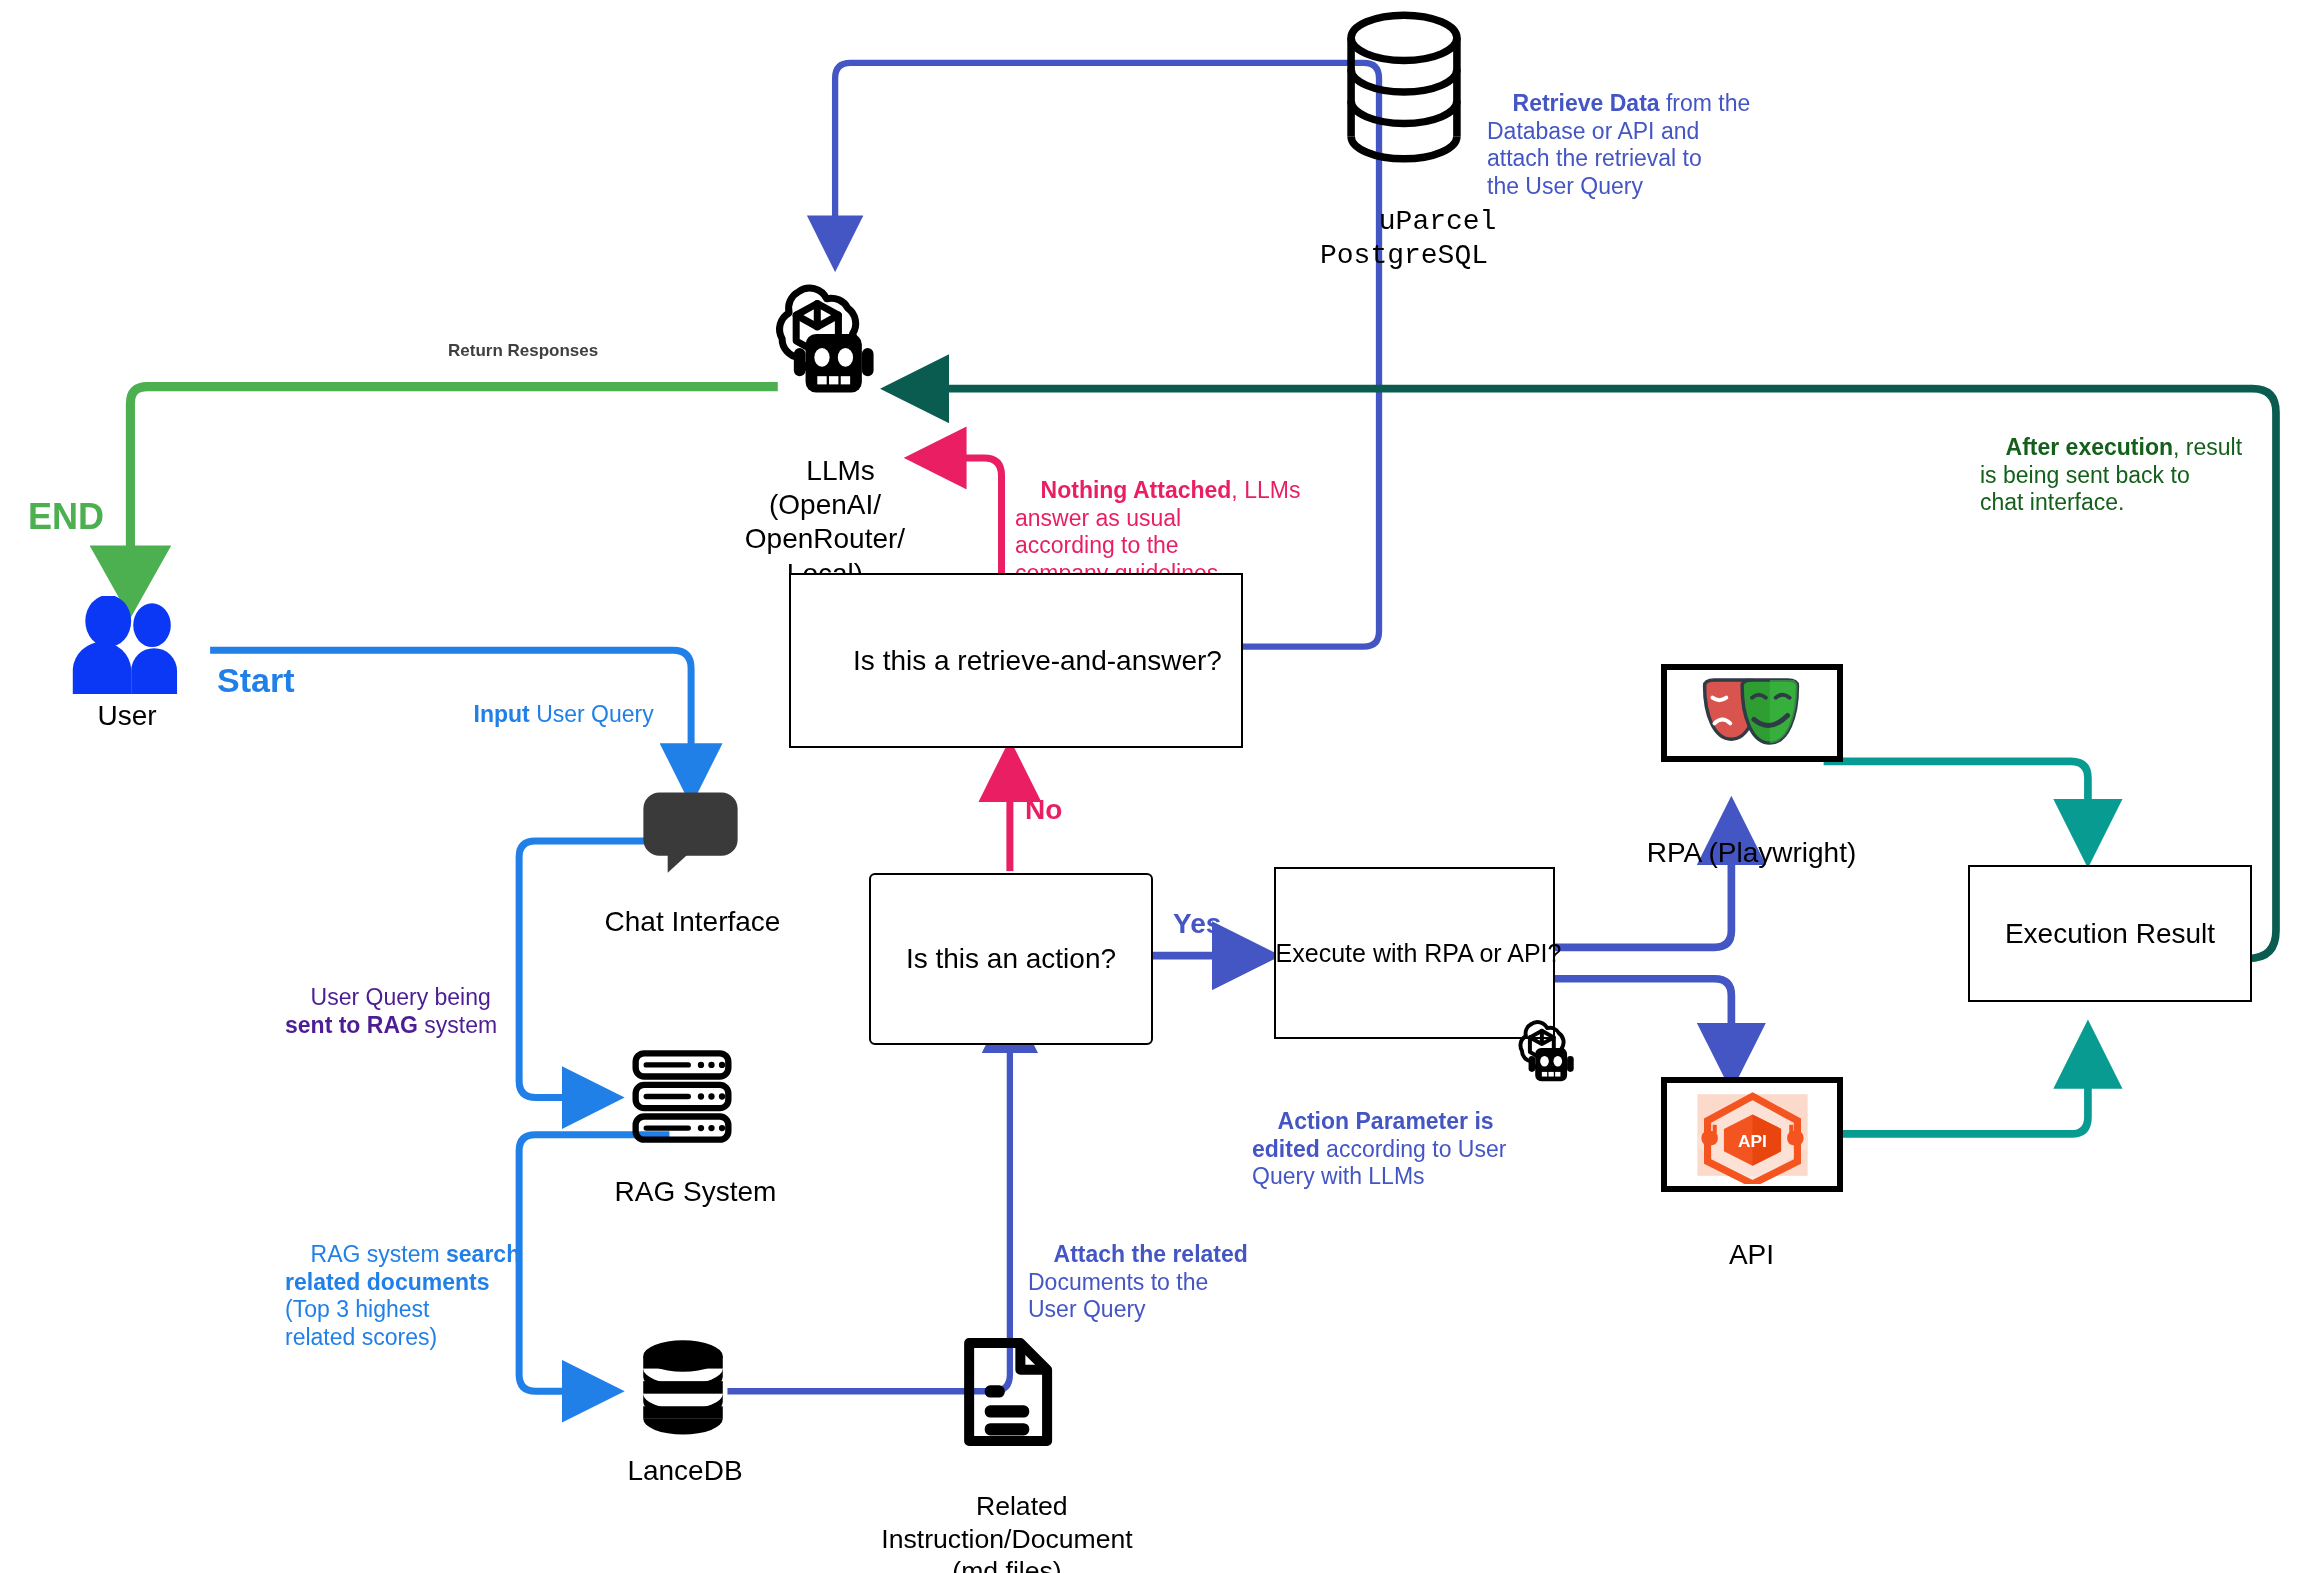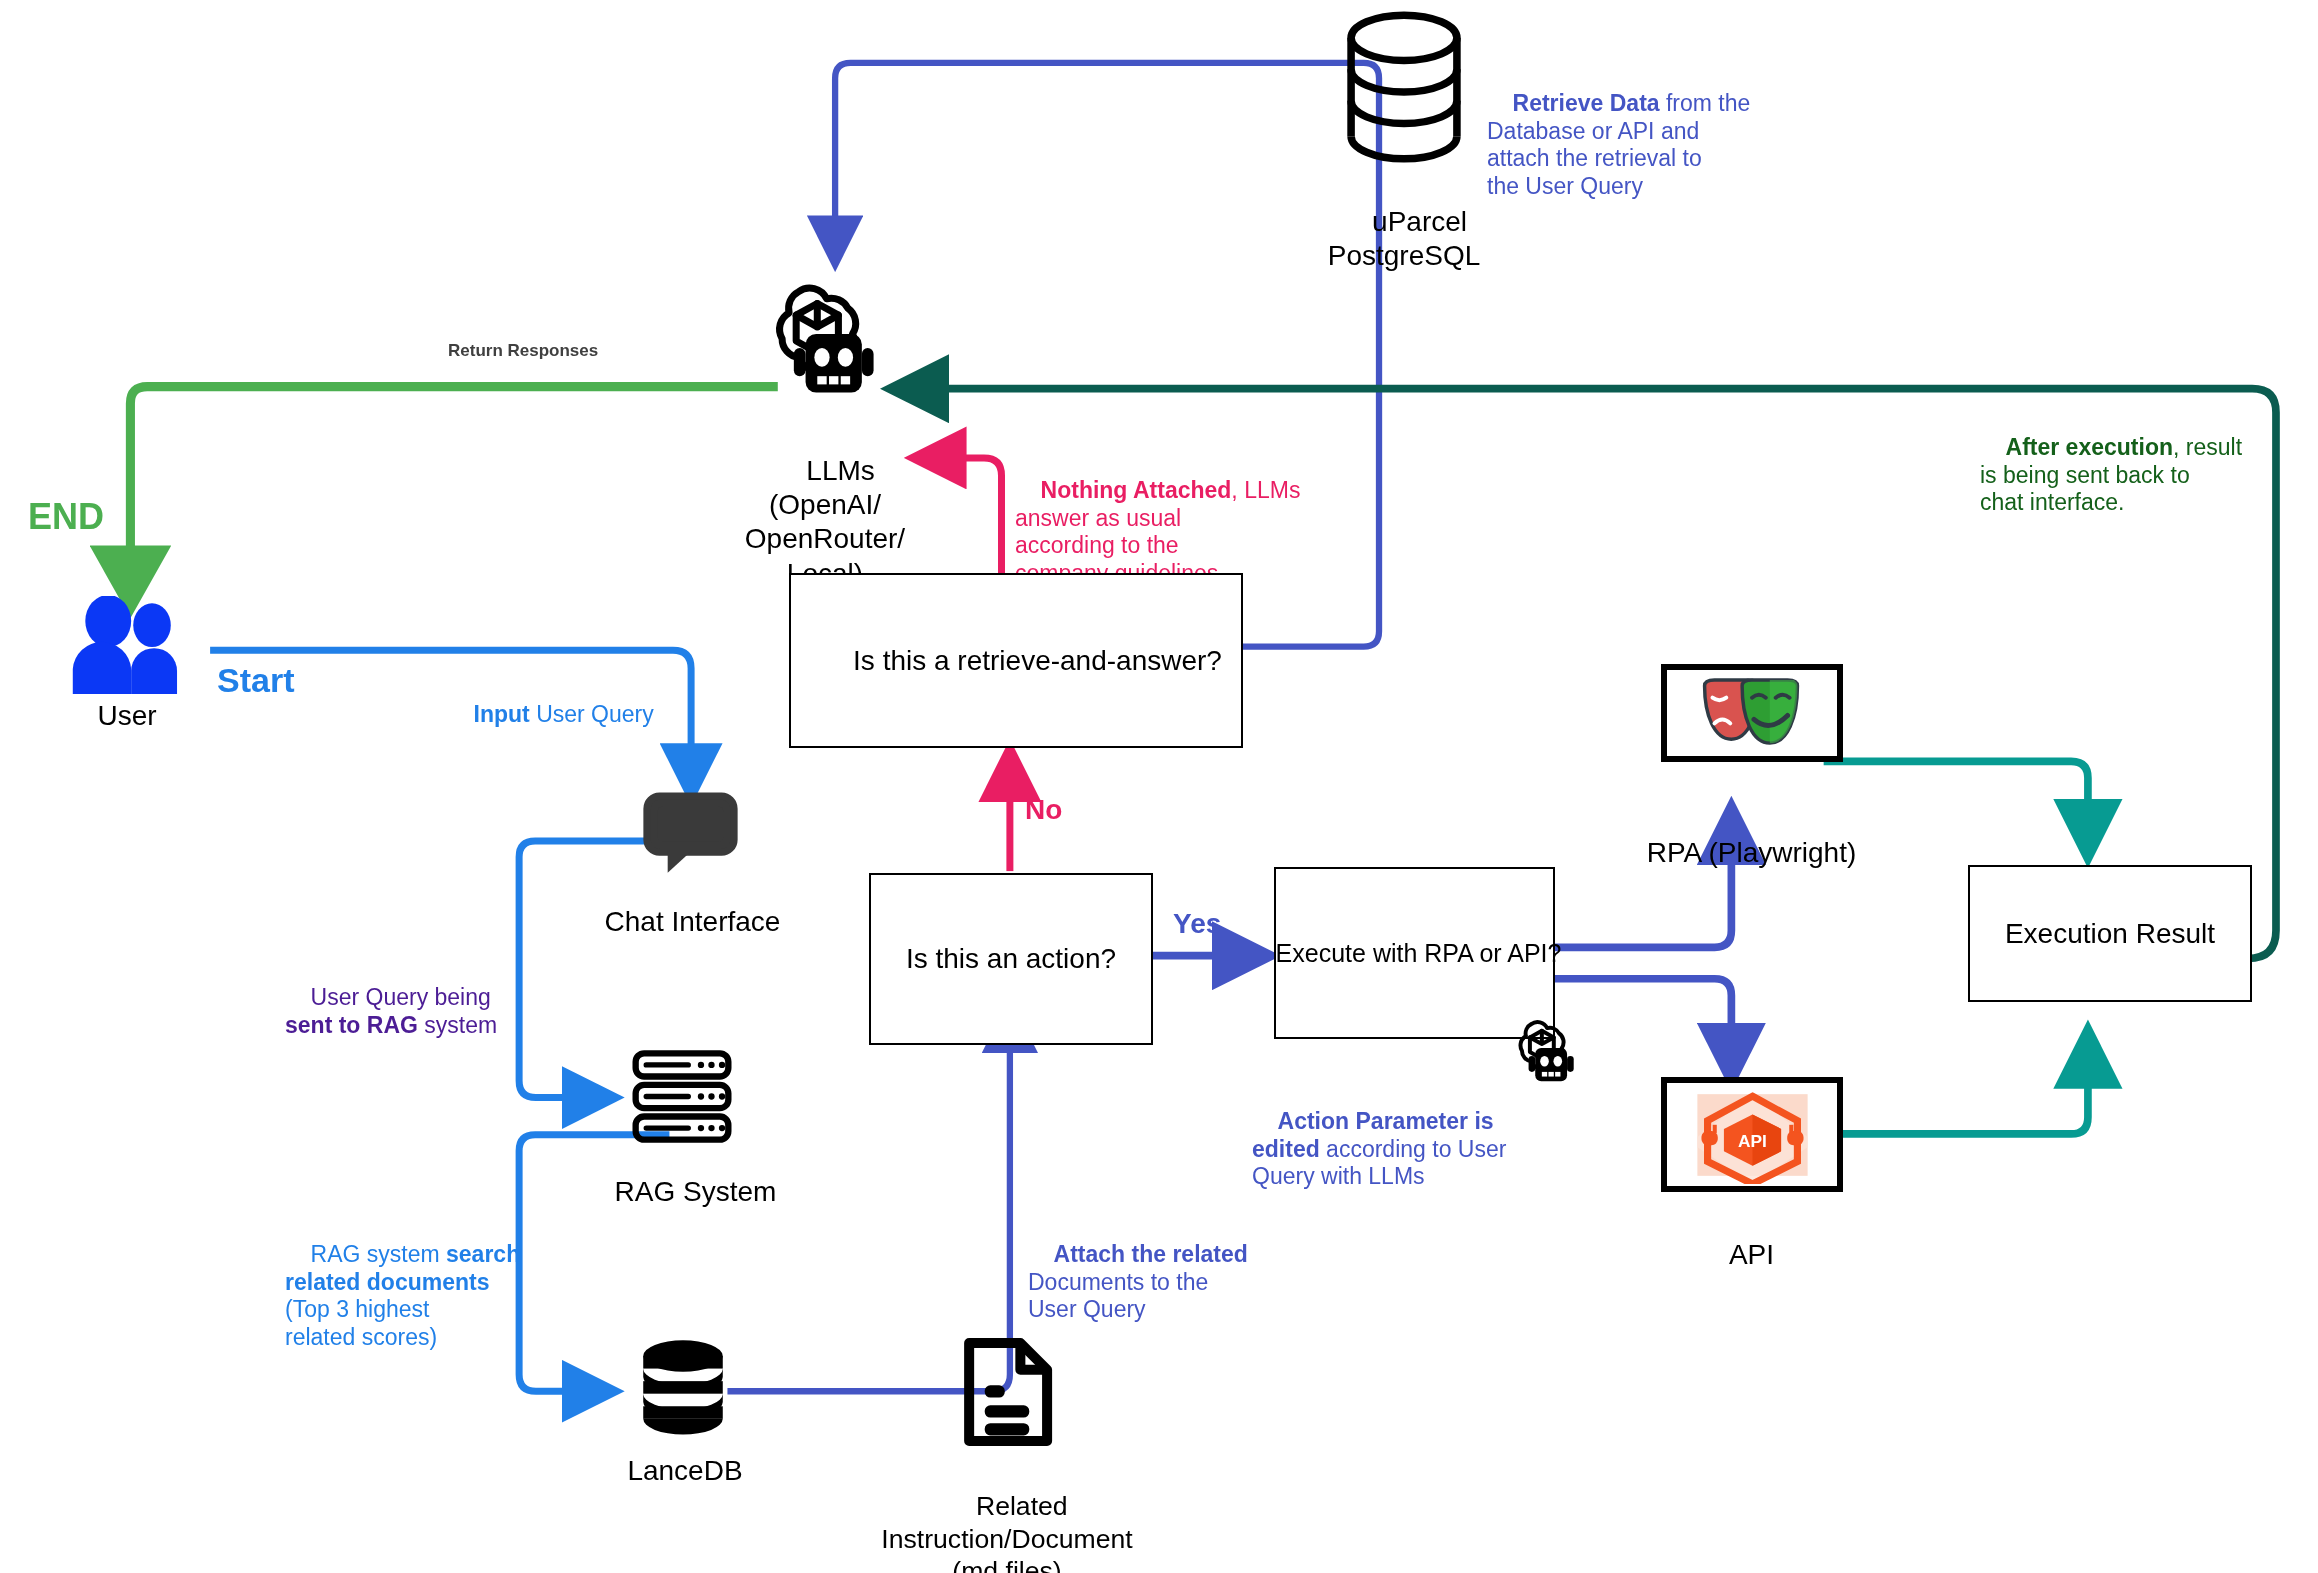--- a/index.html
+++ b/index.html
@@ -104,21 +104,21 @@
       <g fill="none" stroke="#000" stroke-width="6">
         <ellipse cx="50" cy="22" rx="42" ry="18"></ellipse>
         <path d="M8,22 L8,100"></path>
           <path d="M92,22 L92,100"></path>
         <path d="M8,100 a42,18 0 0 0 84,0"></path>
         <path d="M8,47 a42,18 0 0 0 84,0"></path>
         <path d="M8,72 a42,18 0 0 0 84,0"></path>
       </g>
     </svg>
   </div>
-  <div class="nodelabel" style="left:1278px;top:171px;width:252px;">
+  <div class="nodelabel" style="left:1278px;top:171px;width:252px;font-family:Liberation Mono, monospace;">
     <span style="white-space:pre-line;">uParcel
 PostgreSQL</span>
   </div>
 
   <div class="annot" style="left:1487px;top:62px;color:#4455C4;">
     <b>Retrieve Data</b><span> from the
 Database or API and
 attach the retrieval to
 the User Query</span>
   </div>
@@ -269,21 +269,21 @@
   <div class="annot" style="left:1028px;top:1213px;color:#4455C4;">
     <b>Attach the related</b><span>
 Documents to the
 User Query</span>
   </div>
 
   <div class="boxnode" style="left:789px;top:573px;width:407px;height:171px;padding-left:43px;">
     <span>Is this a retrieve-and-answer?</span>
   </div>
 
-  <div class="boxnode" style="left:869px;top:873px;width:280px;height:168px;">
+  <div class="boxnode" style="left:869px;top:873px;width:280px;height:168px;border-radius:6px;">
     <span>Is this an action?</span>
   </div>
 
   <div class="boxnode" style="left:1274px;top:867px;width:277px;height:168px;">
     <span style="font-size:25px;margin-left:8px;">Execute with RPA or API?</span>
   </div>
 
   <div class="boxnode" style="left:1968px;top:865px;width:280px;height:133px;">
     <span>Execution Result</span>
   </div>

